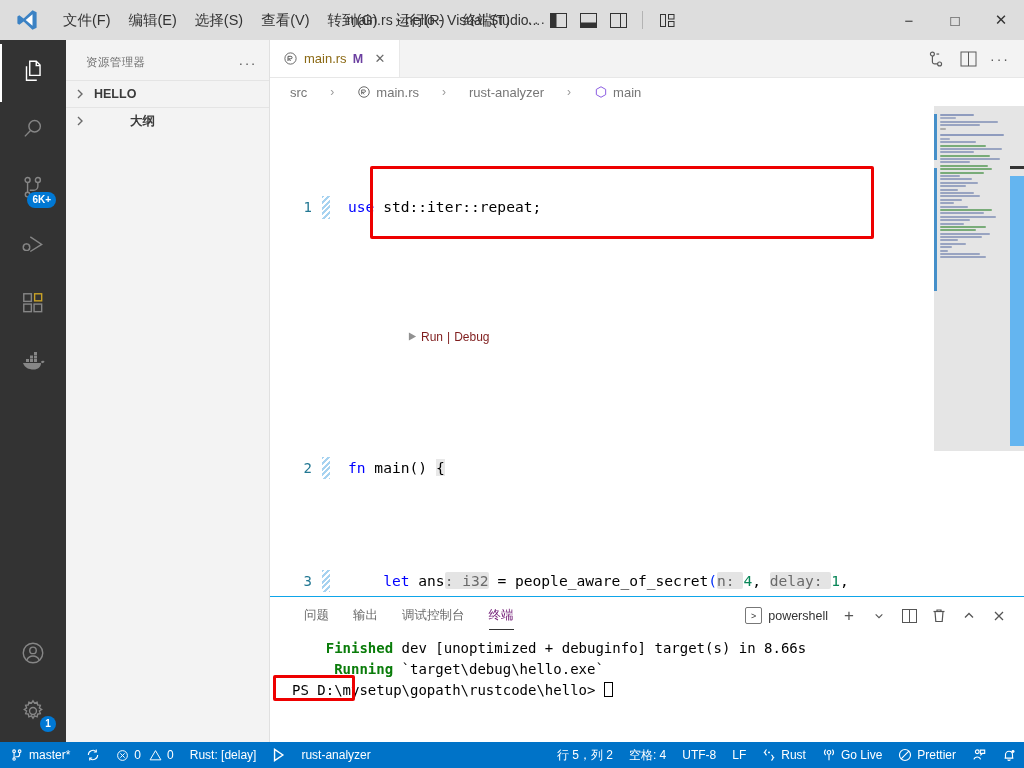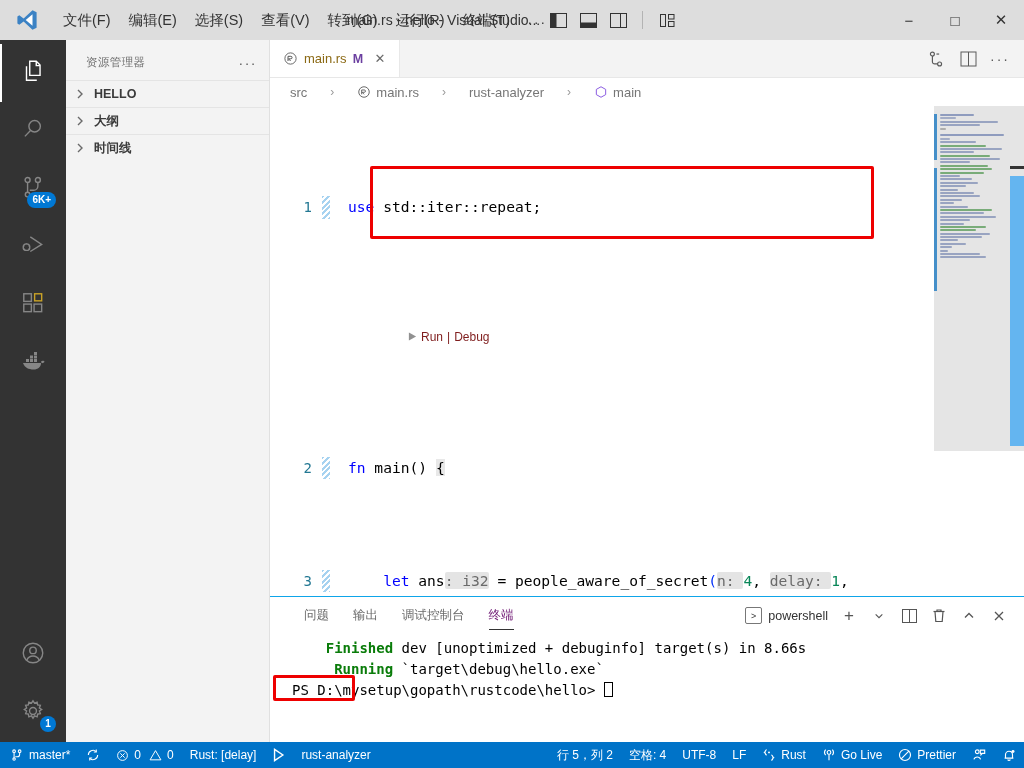--- a/index.html
+++ b/index.html
@@ -71,21 +71,21 @@
     font-size: 11.5px; letter-spacing:0.4px; color:#6f6f6f; flex:0 0 35px; margin-top:5px;
   }
   .sidebar-title { flex:1; }
   .sidebar-dots { color:#5a5a5a; font-size:14px; letter-spacing:1.5px; }
   .tree-row {
     height:27px; display:flex; align-items:center; gap:6px; padding-left:6px;
     font-size:13px; color:#3b3b3b; border-top:1px solid #e4e4e4; cursor:pointer;
   }
   .tree-row .chev { width:16px; display:flex; align-items:center; justify-content:center; color:#6a6a6a; }
   .tree-row .lbl { font-weight:700; font-size:12.5px; }
-  .tree-row.cn .lbl { font-weight:700; }
+  .tree-row.cn .lbl { font-weight:700;margin-left:36px; }
 
   
   .editor-area { flex:1 1 auto; display:flex; flex-direction:column; min-width:0; background:#ffffff; }
 
   .tabs-row { height: 38px; display:flex; background:#f3f3f3; flex:0 0 38px; align-items:stretch; border-bottom:1px solid #e7e7e7; }
   .tab {
     display:flex; align-items:center; gap:6px; padding: 0 10px 0 12px;
     background:#ffffff; color:#333333; font-size:13px; border-right:1px solid #e8e8e8;
     position:relative; min-width: 110px;
   }
@@ -354,28 +354,20 @@
         </span>
         <span class="lbl">HELLO</span>
       </div>
       <div class="tree-row cn">
         <span class="chev">
           <svg width="12" height="12" viewBox="0 0 12 12" fill="none" stroke="currentColor" stroke-width="1.4">
               <path d="M4 2 L8 6 L4 10"></path>
             </svg>
         </span>
         <span class="lbl">大纲</span>
-      </div>
-      <div class="tree-row cn">
-        <span class="chev">
-          <svg width="12" height="12" viewBox="0 0 12 12" fill="none" stroke="currentColor" stroke-width="1.4">
-              <path d="M4 2 L8 6 L4 10"></path>
-            </svg>
-        </span>
-        <span class="lbl">时间线</span>
       </div>
       <div style="flex:1 1 auto;"></div>
     </div>
 
     <div class="editor-area">
 
       <div class="tabs-row">
         <div class="tab active">
           <span class="rust-ico">
             <svg width="15" height="15" viewBox="0 0 24 24" fill="none" stroke="#555" stroke-width="1.4">

